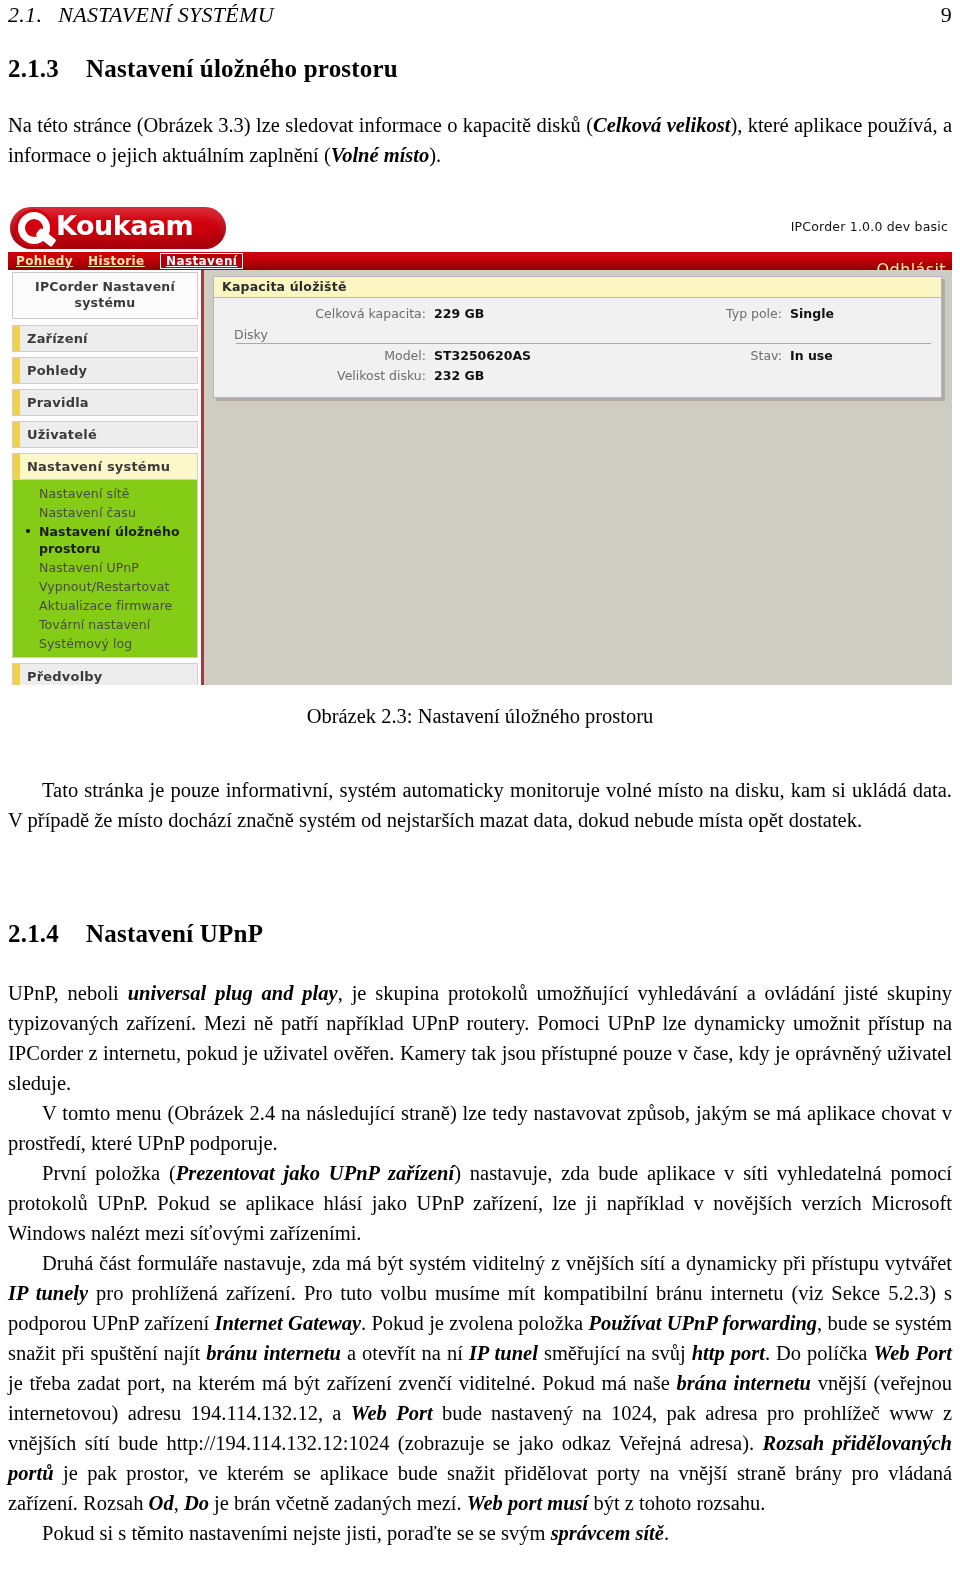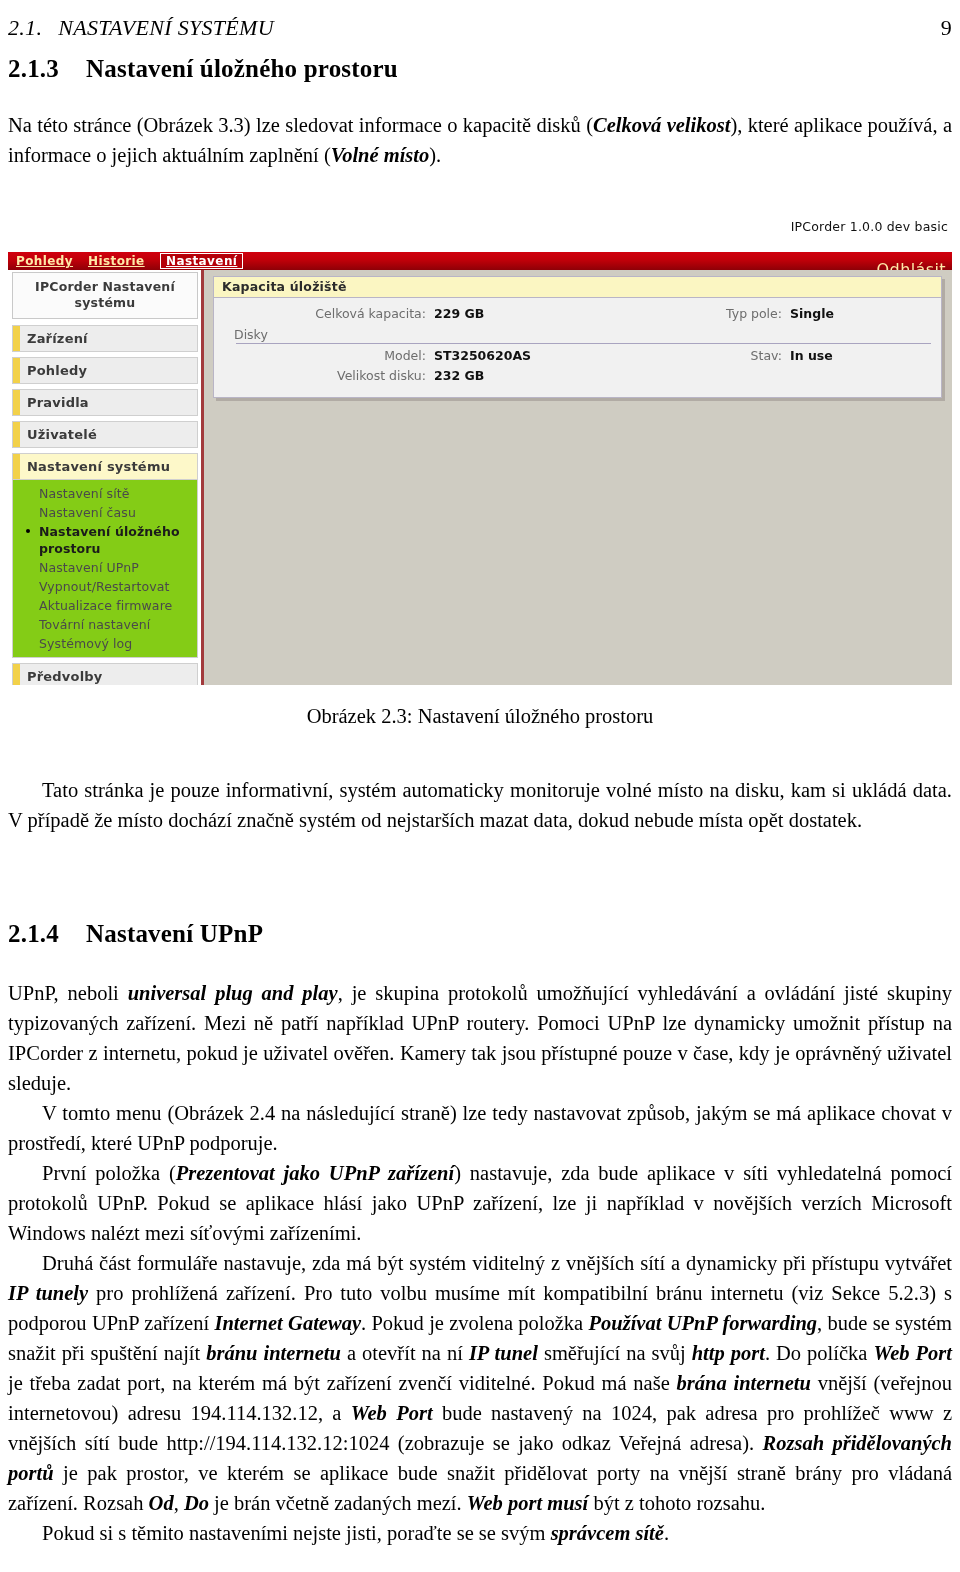--- a/index.html
+++ b/index.html
@@ -28,21 +28,20 @@
     left: 8px;
     right: 8px;
     top: 2px;
     height: 30px;
     display: flex;
     align-items: baseline;
     justify-content: space-between;
     font-style: italic;
     font-size: 22px;
     letter-spacing: 0.3px;
-    margin-top: 13px;
   }
   .runhead .rh-left { white-space: nowrap; }
   .runhead .rh-sec { margin-right: 16px; }
   .runhead .rh-page { font-style: normal; font-size: 22px; }
 
   
   h2.sec {
     position: absolute;
     margin: 0;
     font-size: 25px;
@@ -330,20 +329,25 @@
   </h2>
 
   <div class="para" style="top:110px;">
     <span>Na této stránce (Obrázek 3.3) lze sledovat informace o kapacitě disků (</span><b>Celková velikost</b><span>), které aplikace používá, a informace o jejich aktuálním zaplnění (</span><b>Volné místo</b><span>).</span>
   </div>
 
   <div class="figure-wrap">
     <div class="shot">
 
       <div class="shot-top">
+        <div class="brand">
+          <span class="lens"></span>
+          <span class="handle"></span>
+          <span class="btext">Koukaam</span>
+        </div>
         <div class="version">IPCorder 1.0.0 dev basic</div>
       </div>
 
       <div class="navbar">
         <span class="nav-item" style="left:8px;">Pohledy</span>
         <span class="nav-item" style="left:80px;">Historie</span>
         <span class="nav-item active" style="left:152px;">Nastavení</span>
         <span class="logout">Odhlásit</span>
       </div>
 

